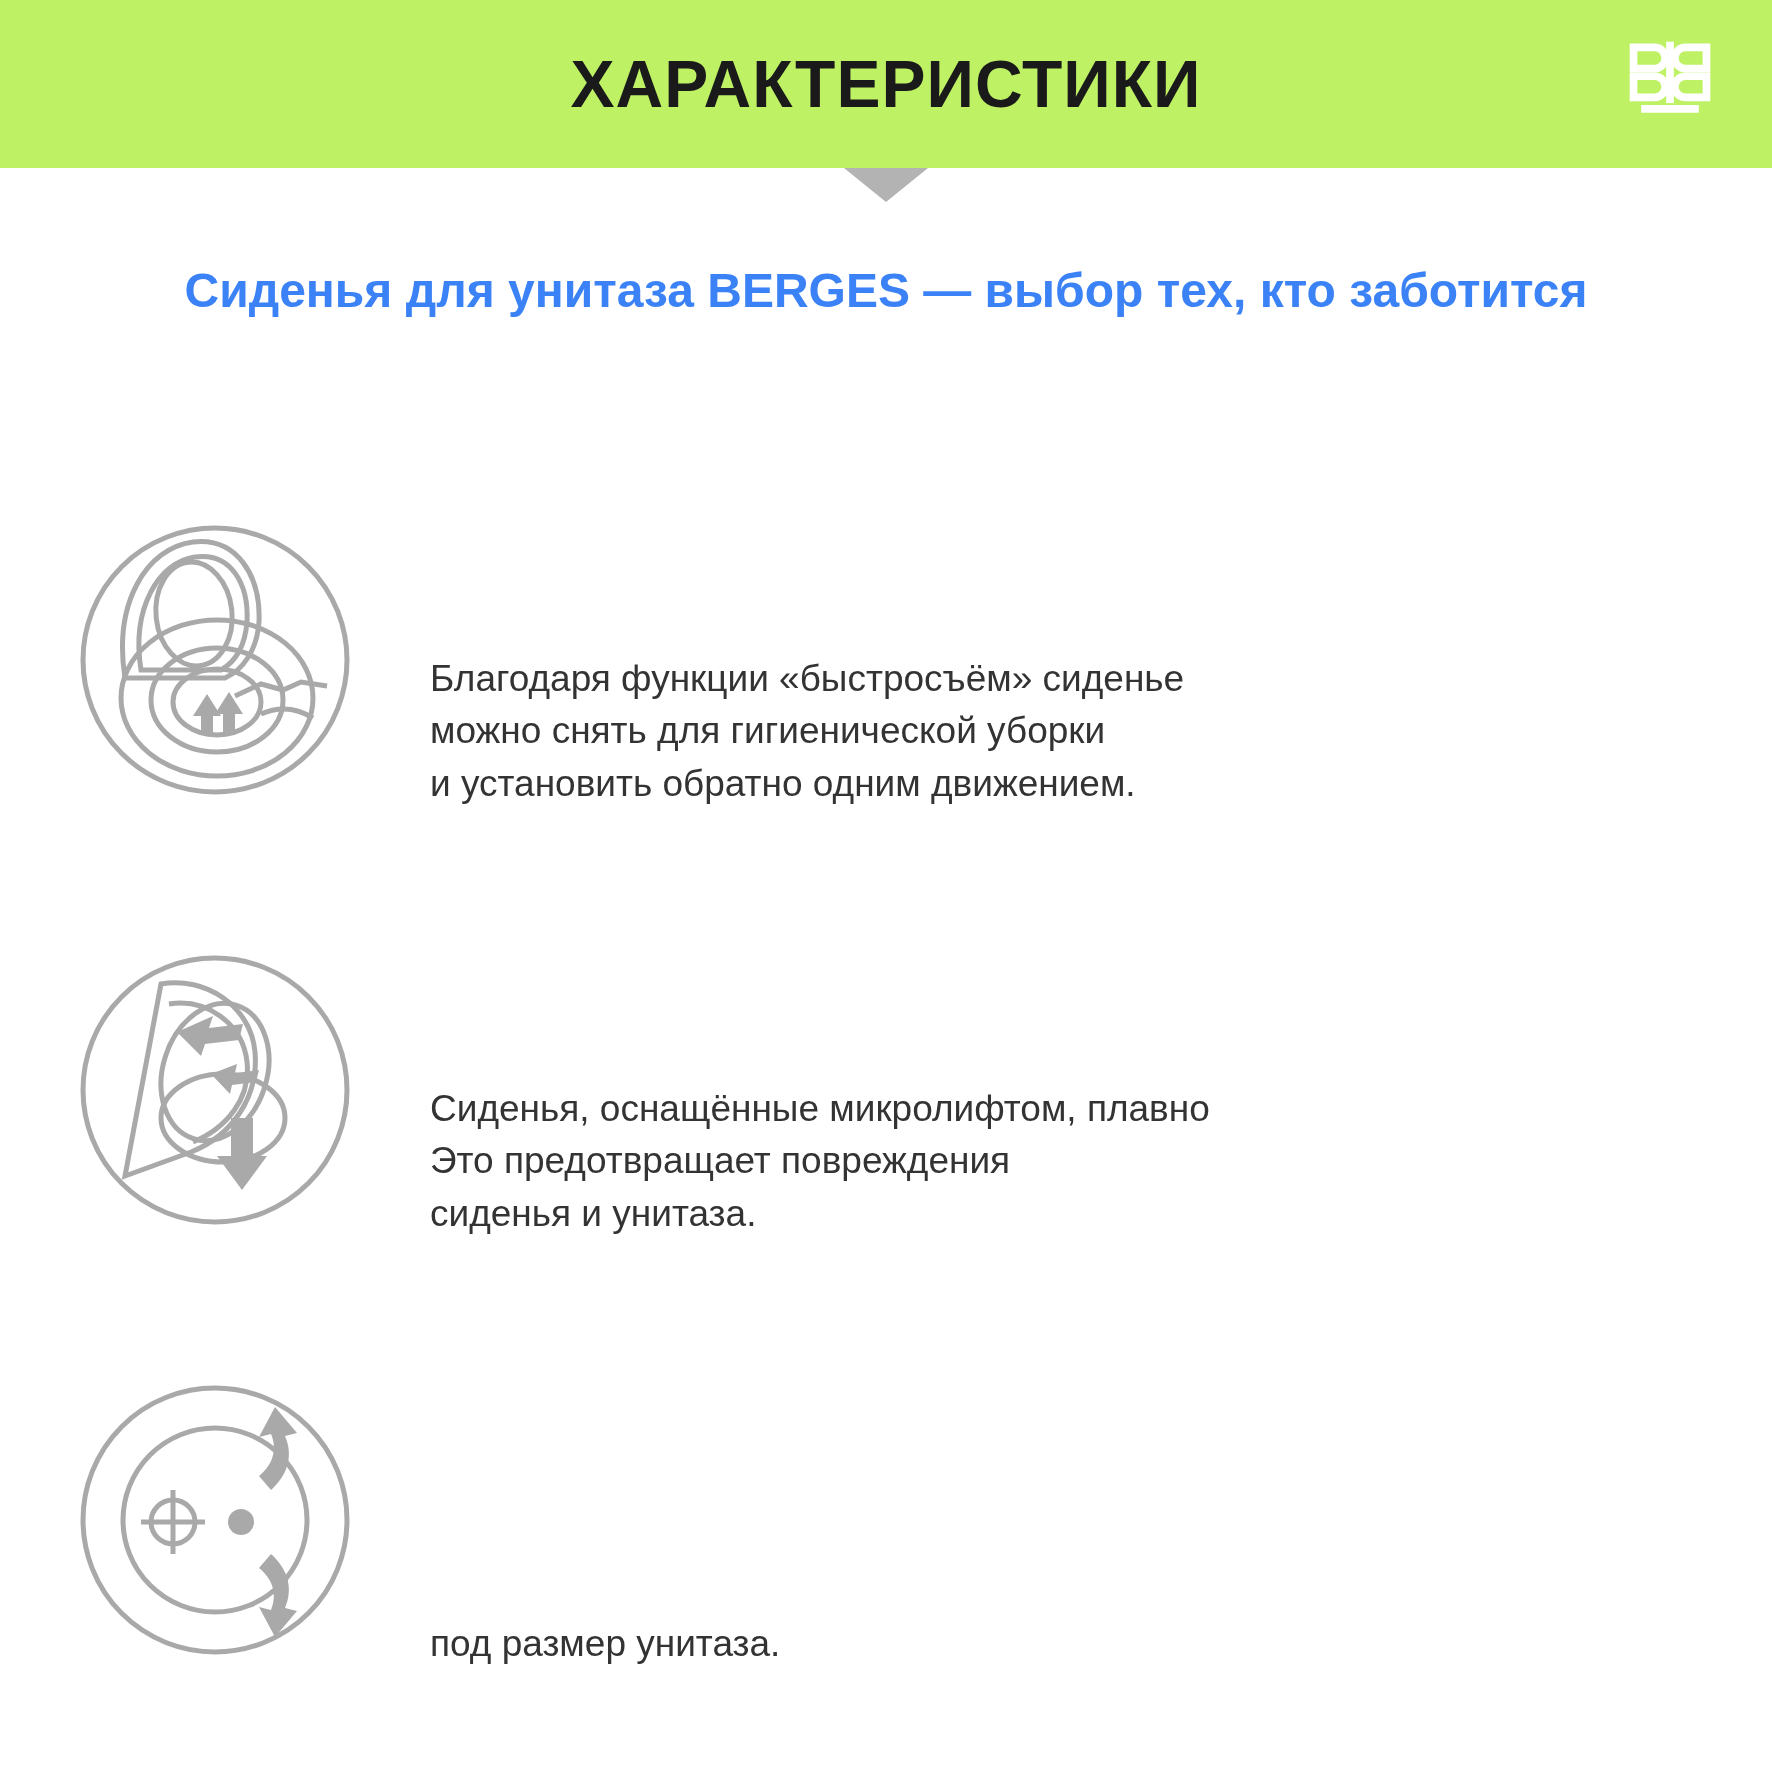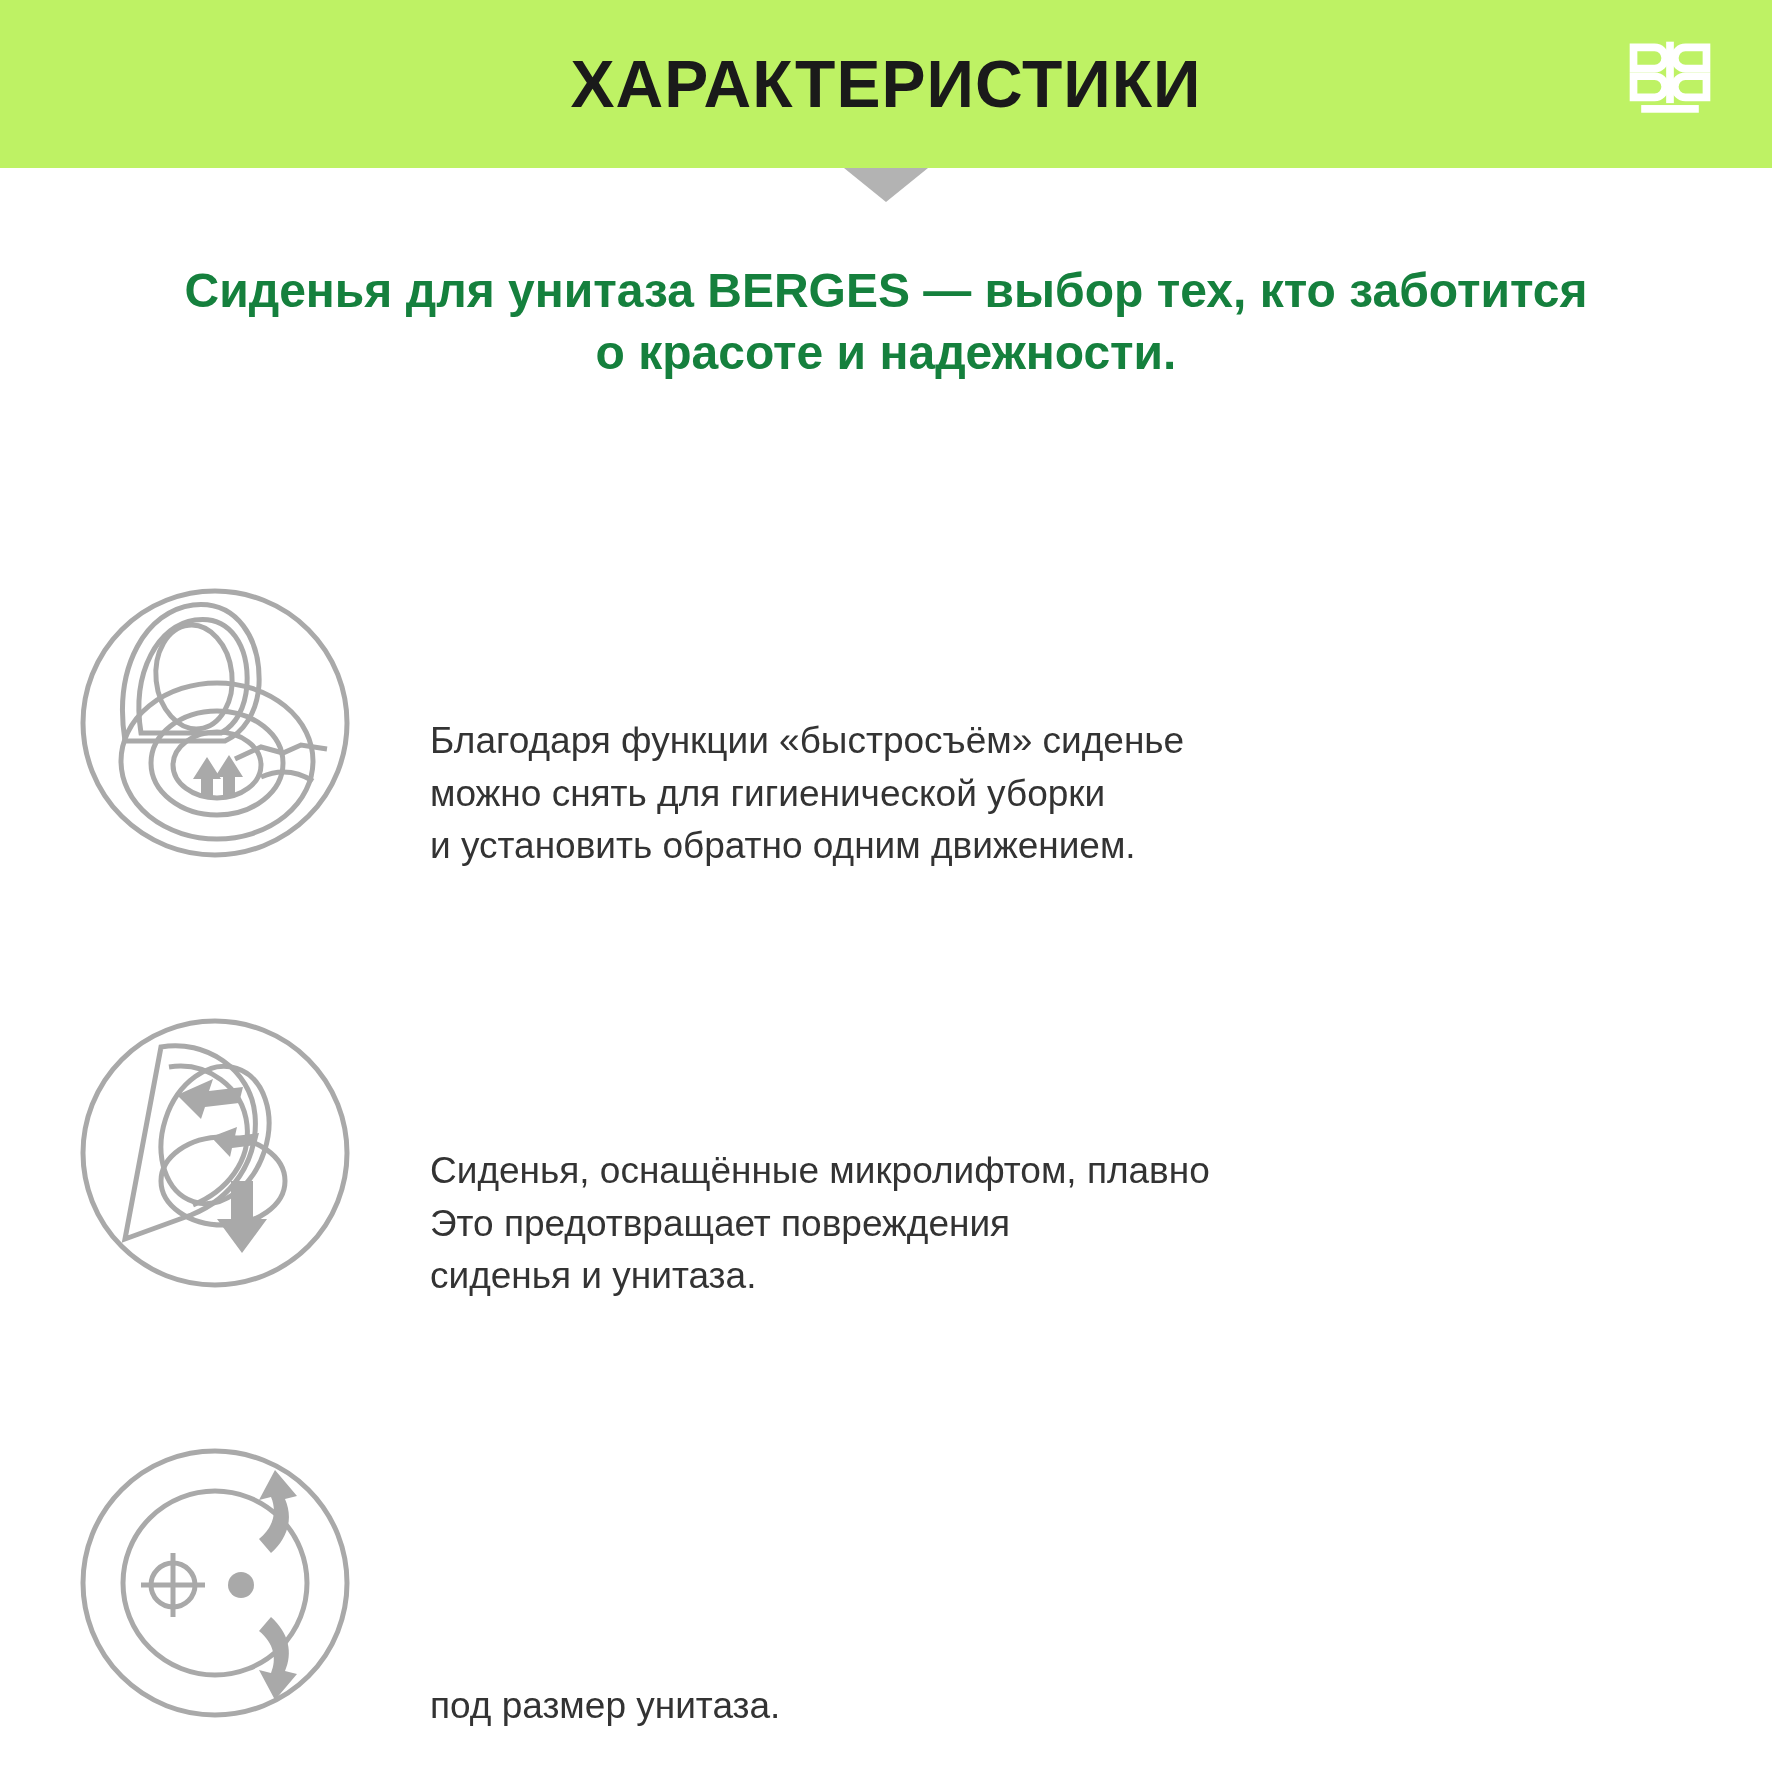--- a/index.html
+++ b/index.html
@@ -54,21 +54,21 @@
   }
 
   
   .intro {
     margin: 92px auto 0 auto;
     width: 1530px;
     text-align: center;
     font-size: 48px;
     font-weight: bold;
     line-height: 1.3;
-    color: #15803d;
+    color: #3b82f6;
   }
   .intro-line {
     display: block;
   }
 
   
   .features {
     margin-top: 58px;
     display: flex;
     flex-direction: column;
@@ -112,21 +112,20 @@
       </g>
       <rect x="46" y="8" width="8" height="64" fill="#ffffff"></rect>
       <rect x="20" y="74" width="60" height="8" fill="#ffffff"></rect>
     </svg>
   </span>
 </div>
 <div class="header-notch"></div>
 
 <div class="intro">
   <span class="intro-line">Сиденья для унитаза BERGES — выбор тех, кто заботится</span>
-  <span class="intro-line">о красоте и надежности.</span>
 </div>
 
 <div class="features">
 
   <div class="feature-row">
     <div class="feature-icon">
       <svg viewBox="0 0 300 300" width="300" height="300" aria-hidden="true">
         <g fill="none" stroke="#a9a9a9" stroke-width="5">
           <circle cx="150" cy="150" r="132"></circle>
 

